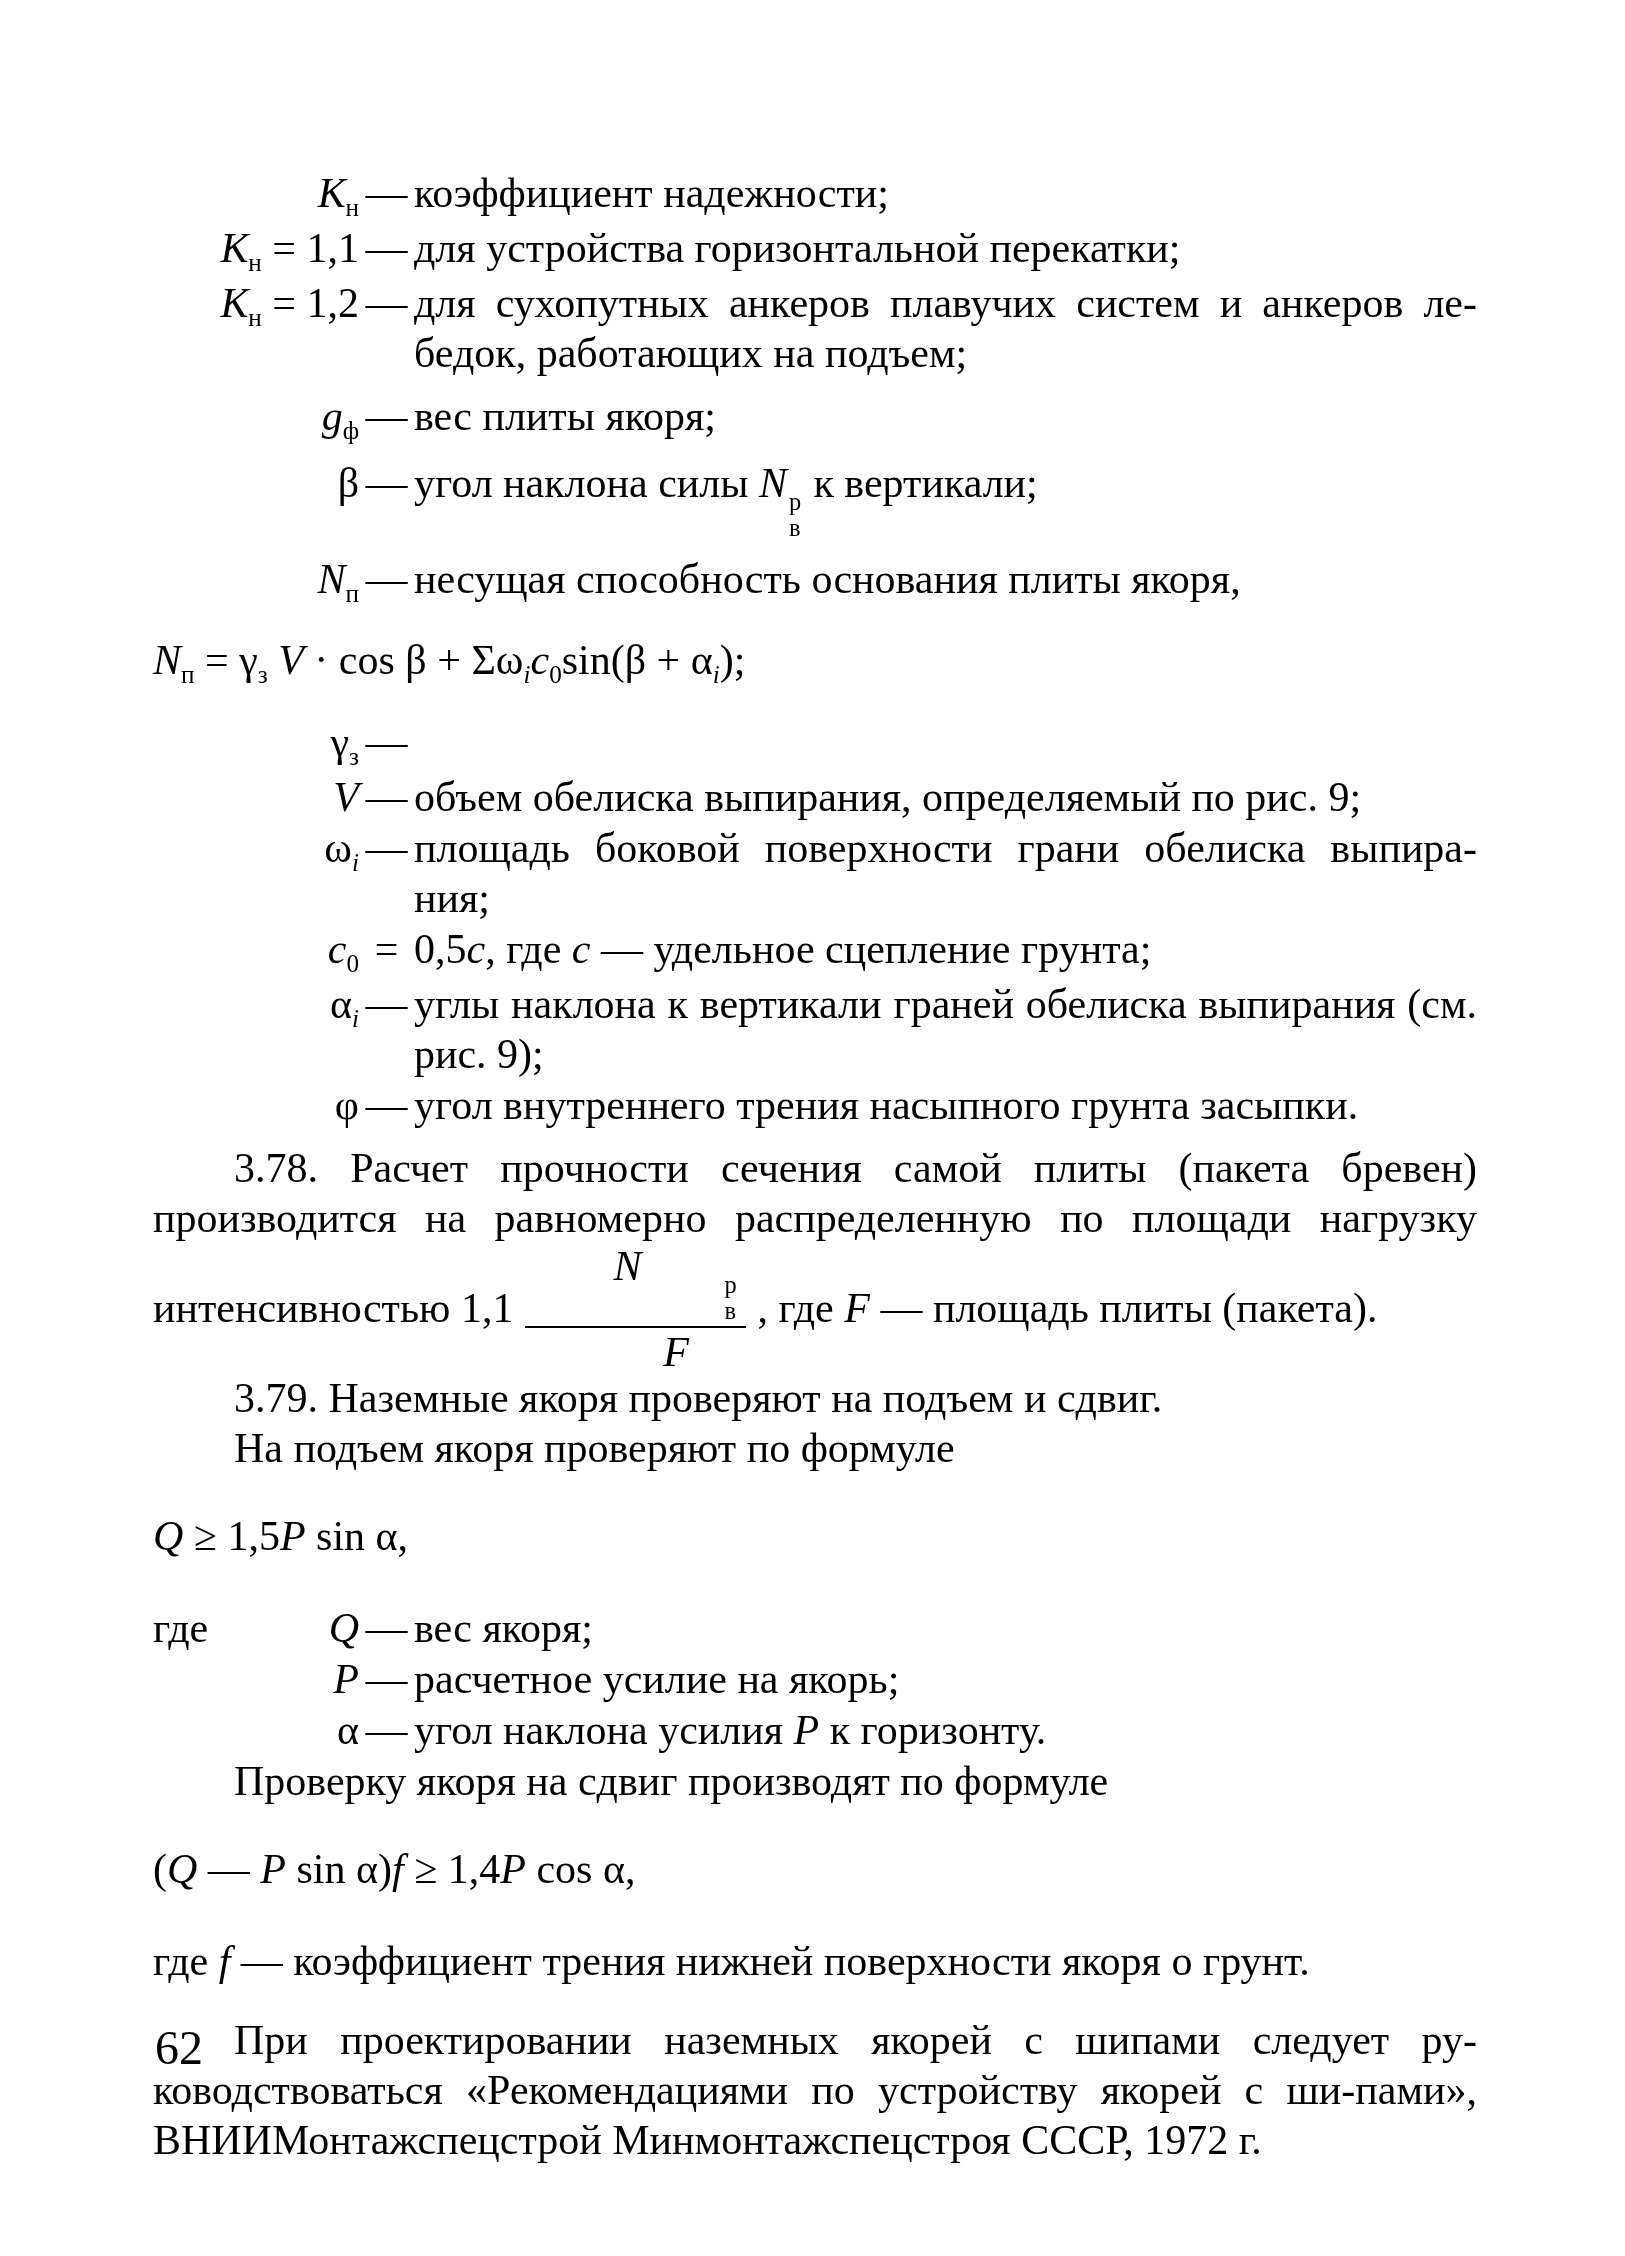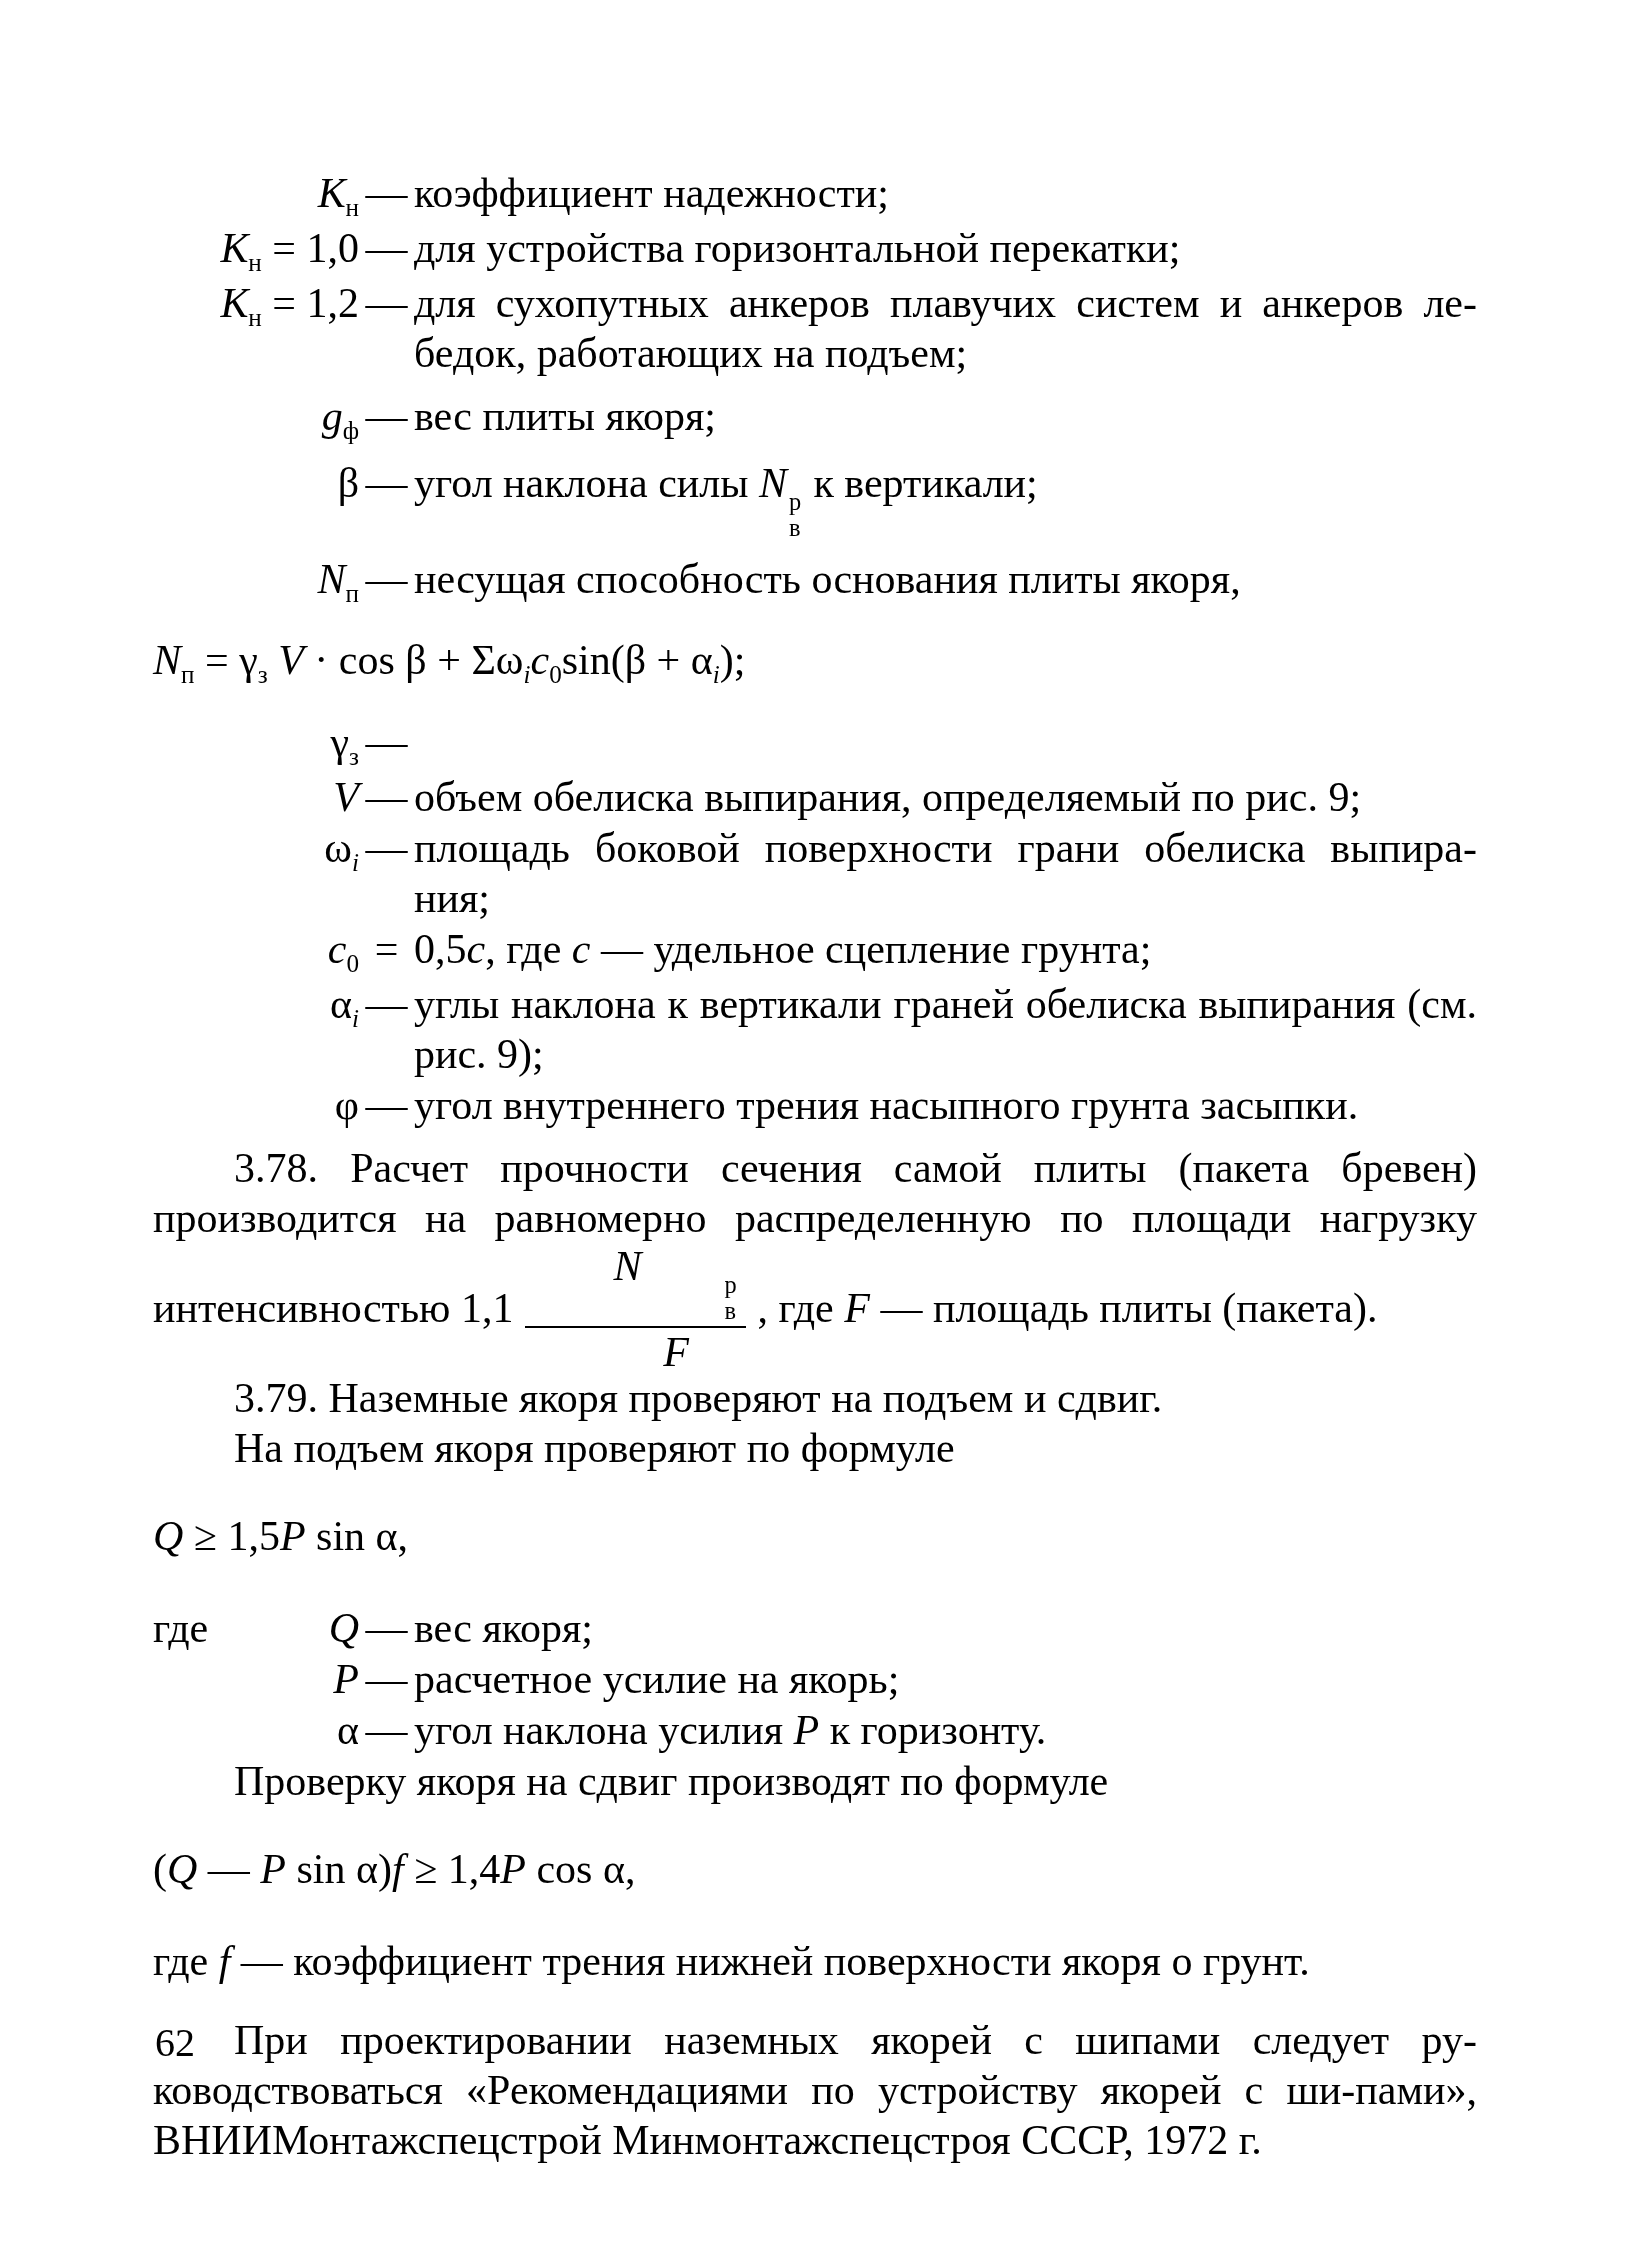--- a/index.html
+++ b/index.html
@@ -27,38 +27,38 @@
   .term{display:flex;justify-content:flex-end;width:206px;flex:none;}
   .pre{margin-right:auto;}
   .sep{width:55px;flex:none;text-align:center;}
   .desc{flex:1;text-align:justify;}
   .para{text-align:justify;margin:0;}
   .indent{text-indent:81px;}
   .formula{margin:27px 0 29px;font-family:Liberation Serif, serif;}
   .formula.tall{margin:38px 0 42px;}
   .mt1{margin-top:13.4px;}
   .mt2{margin-top:29px;}
-  .pageno{position:absolute;left:155px;top:2019px;font-size:40px;}
+  .pageno{position:absolute;left:155px;top:2019px;font-size:48px;}
 </style>
 </head>
 <body>
 
 <div class="page">
 
   <div>
     <div class="def">
       <span class="term">
           <span><span class="i">К</span><span class="sub">н</span></span>
         </span>
       <span class="sep">—</span>
       <span class="desc"><span>коэффициент надежности;</span></span>
     </div>
     <div class="def">
       <span class="term">
-          <span><span class="i">К</span><span class="sub">н</span><span> = 1,0</span></span>
+          <span><span class="i">К</span><span class="sub">н</span><span> = 1,1</span></span>
         </span>
       <span class="sep">—</span>
       <span class="desc"><span>для устройства горизонтальной перекатки;</span></span>
     </div>
     <div class="def">
       <span class="term">
           <span><span class="i">К</span><span class="sub">н</span><span> = 1,2</span></span>
         </span>
       <span class="sep">—</span>
       <span class="desc"><span>для сухопутных анкеров плавучих систем и анкеров ле-бедок, работающих на подъем;</span></span>

